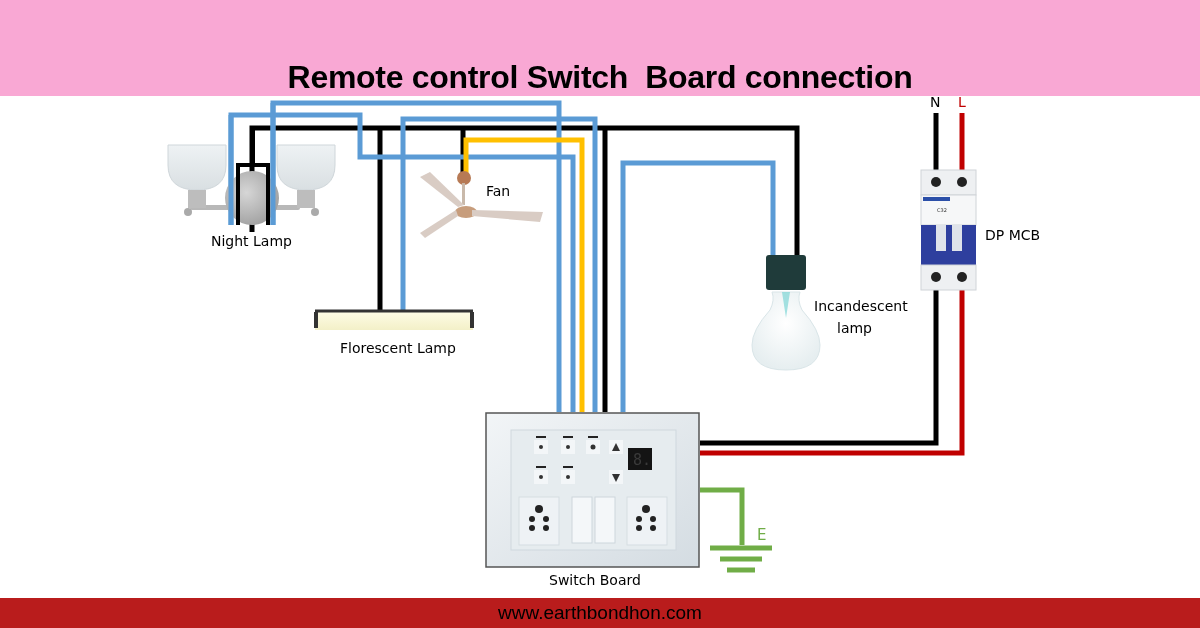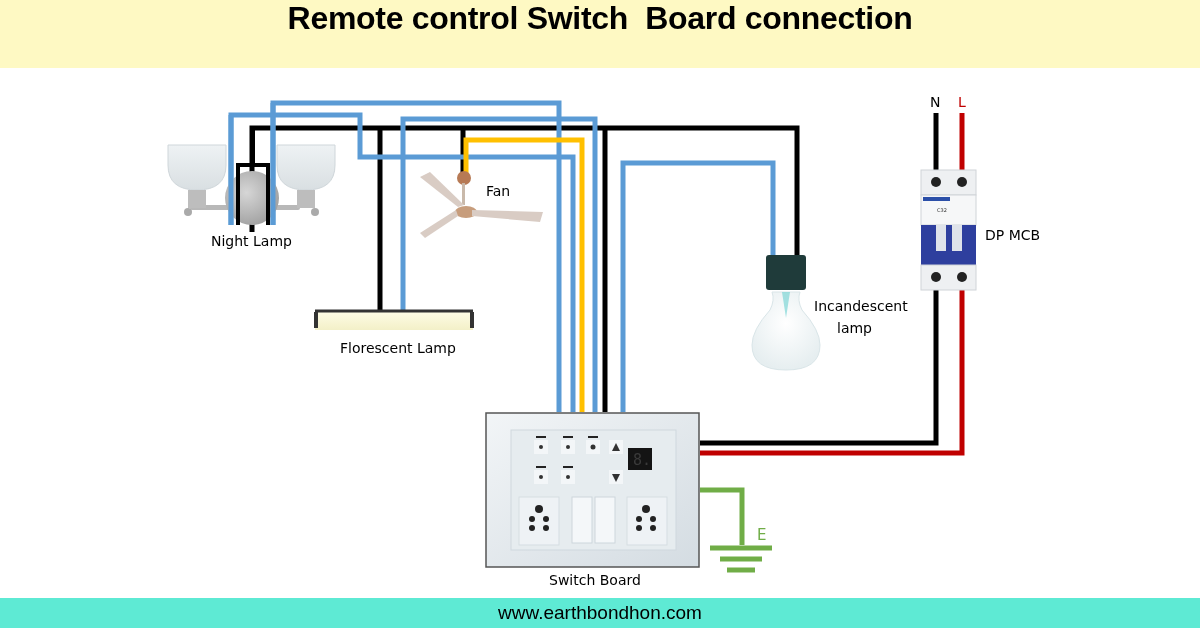--- a/index.html
+++ b/index.html
@@ -1,19 +1,19 @@
 <!DOCTYPE html>
 <html><head>
 <meta charset="utf-8">
 <style>
   html,body{margin:0;padding:0;background:#fff;}
   body{width:1200px;height:628px;position:relative;overflow:hidden;font-family:"Liberation Sans",sans-serif;}
-  .header{position:absolute;left:0;top:0;width:1200px;height:68px;background:#fef9c3;display:flex;align-items:flex-start;justify-content:center;}
+  .header{position:absolute;left:0;top:0;width:1200px;height:96px;background:#f9a8d4;display:flex;align-items:flex-end;justify-content:center;}
   .header h1{margin:0;font-family:"Liberation Sans",sans-serif;font-weight:bold;font-size:32px;color:#000;letter-spacing:-0.3px;white-space:pre;}
-  .footer{position:absolute;left:0;top:598px;width:1200px;height:30px;background:#5eead4;display:flex;align-items:center;justify-content:center;}
+  .footer{position:absolute;left:0;top:598px;width:1200px;height:30px;background:#b91c1c;display:flex;align-items:center;justify-content:center;}
   .footer span{font-family:"Liberation Sans",sans-serif;font-size:19px;color:#000;}
   svg.diagram{position:absolute;left:0;top:0;}
   .lbl{font-family:"DejaVu Sans",sans-serif;font-size:14px;fill:#000;}
 </style>
 </head>
 <body>
 
 <div class="header">
   <h1>Remote control Switch  Board connection</h1>
 </div>

